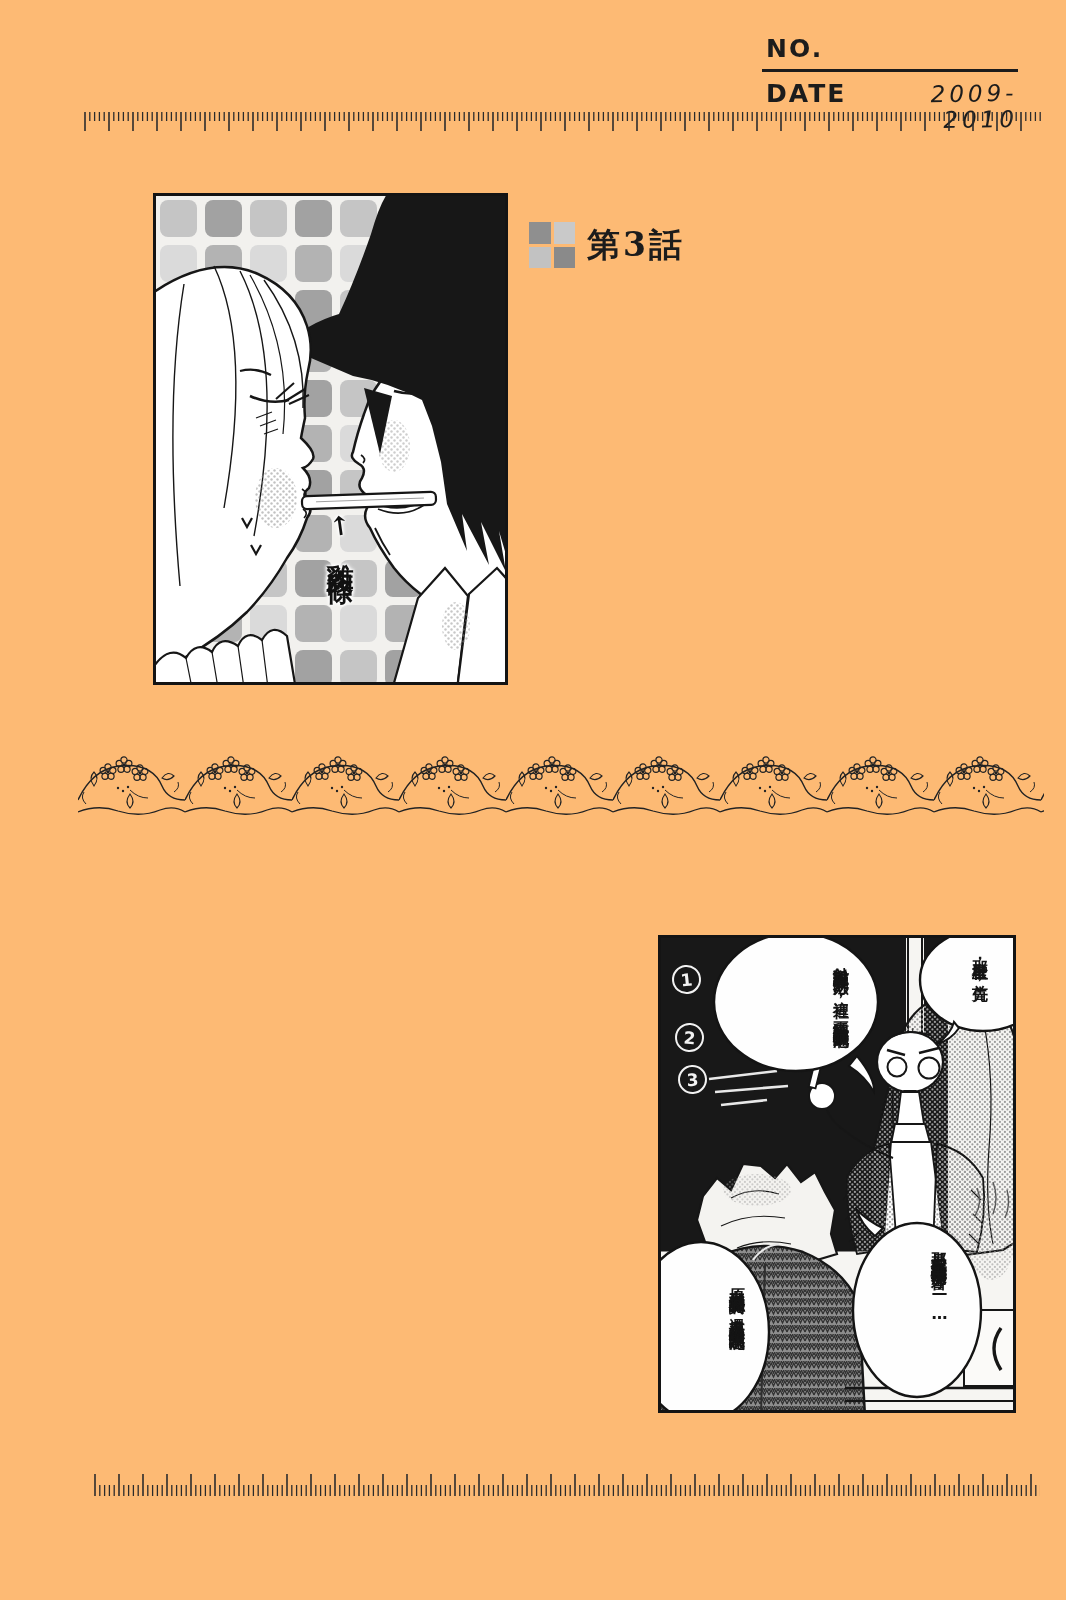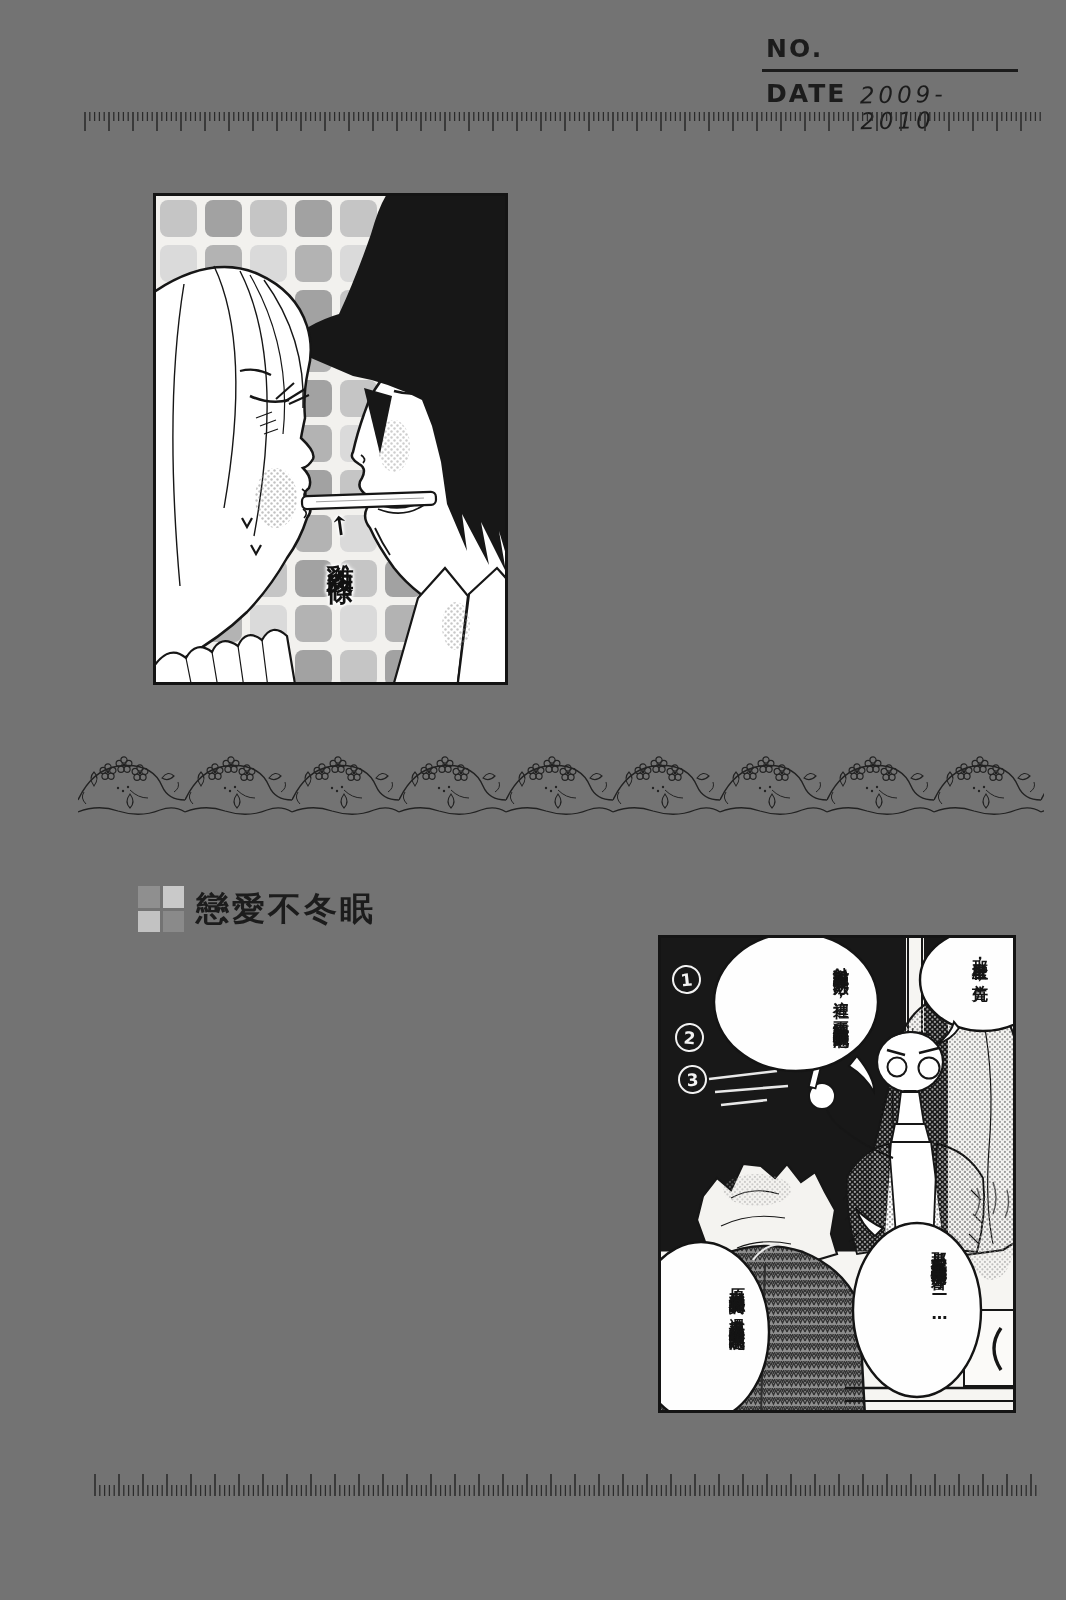--- a/index.html
+++ b/index.html
@@ -1,27 +1,27 @@
 <!DOCTYPE html>
 <html><head>
 <meta charset="utf-8">
 <style>
   * { margin:0; padding:0; box-sizing:border-box; }
   html,body { background:#e9e7e2; }
   .page {
     position:relative; width:1066px; height:1600px; margin:0 auto;
-    background:#737373; overflow:hidden; color:#1c1c1c;
+    background:#fdba74; overflow:hidden; color:#1c1c1c;
     font-family:"DejaVu Serif","Liberation Serif",serif;
   }
   
   .header-block { position:absolute; left:762px; top:34px; width:256px;
     font-family:"DejaVu Sans","Liberation Sans",sans-serif; }
   .no-row { font-size:25px; font-weight:bold; letter-spacing:2px;
     border-bottom:3px solid #1c1c1c; padding:0 0 6px 4px; }
-  .date-row { display:flex; align-items:baseline; gap:14px; padding:7px 0 0 4px; }
+  .date-row { display:flex; align-items:baseline; gap:36px; padding:7px 0 0 4px;text-align:right; }
   .date-label { font-size:25px; font-weight:bold; letter-spacing:2px; }
   .date-value { font-size:23px; font-style:oblique; letter-spacing:4px;
     transform:rotate(-1deg); }
   
   .ruler { position:absolute; }
   .ruler-top { left:84px; top:112px; }
   .ruler-bottom { left:94px; top:1466px; }
   
   .section { position:absolute; }
   .sec-head { display:flex; align-items:center; gap:12px; }
@@ -163,20 +163,29 @@
       <path d="M301,494 L313,398 L341,372 L357,390 L357,494 Z" fill="#ffffff" stroke="#161616" stroke-width="2.2"></path>
       <ellipse cx="300" cy="430" rx="14" ry="24" fill="url(#dots1)" opacity="0.5"></ellipse>
     </svg>
     <div class="p1-caption">
       <span class="p1-arrow">↑</span>
       <span class="p1-text">雞肉條</span>
     </div>
   </div>
 
   <div class="section" id="section1">
+    <div class="sec-head">
+      <span class="checker-icon">
+          <i></i>
+          <i></i>
+          <i></i>
+          <i></i>
+        </span>
+      <span class="sec-title">第3話</span>
+    </div>
   </div>
 
   <svg class="divider" width="966" height="66">
     <defs>
       <g id="flower">
         <circle cx="0" cy="-5" r="3.1" fill="none" stroke="#222" stroke-width="1.2"></circle>
         <circle cx="4.8" cy="-1.5" r="3.1" fill="none" stroke="#222" stroke-width="1.2"></circle>
         <circle cx="3" cy="4.2" r="3.1" fill="none" stroke="#222" stroke-width="1.2"></circle>
         <circle cx="-3" cy="4.2" r="3.1" fill="none" stroke="#222" stroke-width="1.2"></circle>
         <circle cx="-4.8" cy="-1.5" r="3.1" fill="none" stroke="#222" stroke-width="1.2"></circle>
@@ -196,29 +205,20 @@
         <circle cx="45" cy="37" r="1.2" fill="#222"></circle>
         <circle cx="50" cy="33" r="1.2" fill="#222"></circle>
         <path d="M96,38 Q102,34 100,28" fill="none" stroke="#222" stroke-width="1"></path>
         <path d="M8,50 Q2,44 6,38" fill="none" stroke="#222" stroke-width="1"></path>
       </pattern>
     </defs>
     <rect width="966" height="66" fill="url(#floral)"></rect>
   </svg>
 
   <div class="section" id="section2">
-    <div class="sec-head">
-      <span class="checker-icon">
-          <i></i>
-          <i></i>
-          <i></i>
-          <i></i>
-        </span>
-      <span class="sec-title">戀愛不冬眠</span>
-    </div>
   </div>
 
   <div class="panel" id="panel2">
     <svg width="358" height="478" viewBox="0 0 358 478">
       <defs>
         <pattern id="hdots" width="5" height="5" patternUnits="userSpaceOnUse">
           <circle cx="1.4" cy="1.4" r="1.1" fill="#9b9b9b"></circle>
           <circle cx="3.9" cy="3.9" r="1.1" fill="#9b9b9b"></circle>
         </pattern>
         <pattern id="herr" width="9" height="9" patternUnits="userSpaceOnUse">

